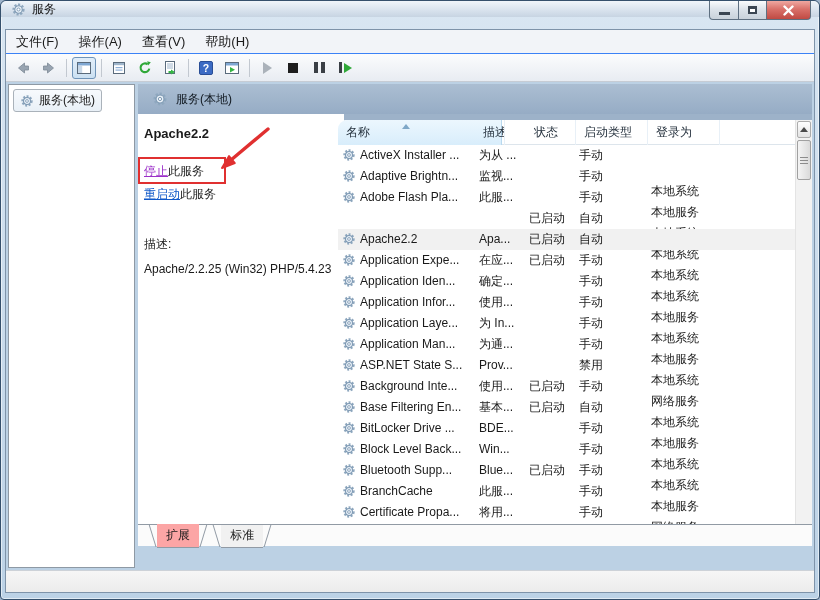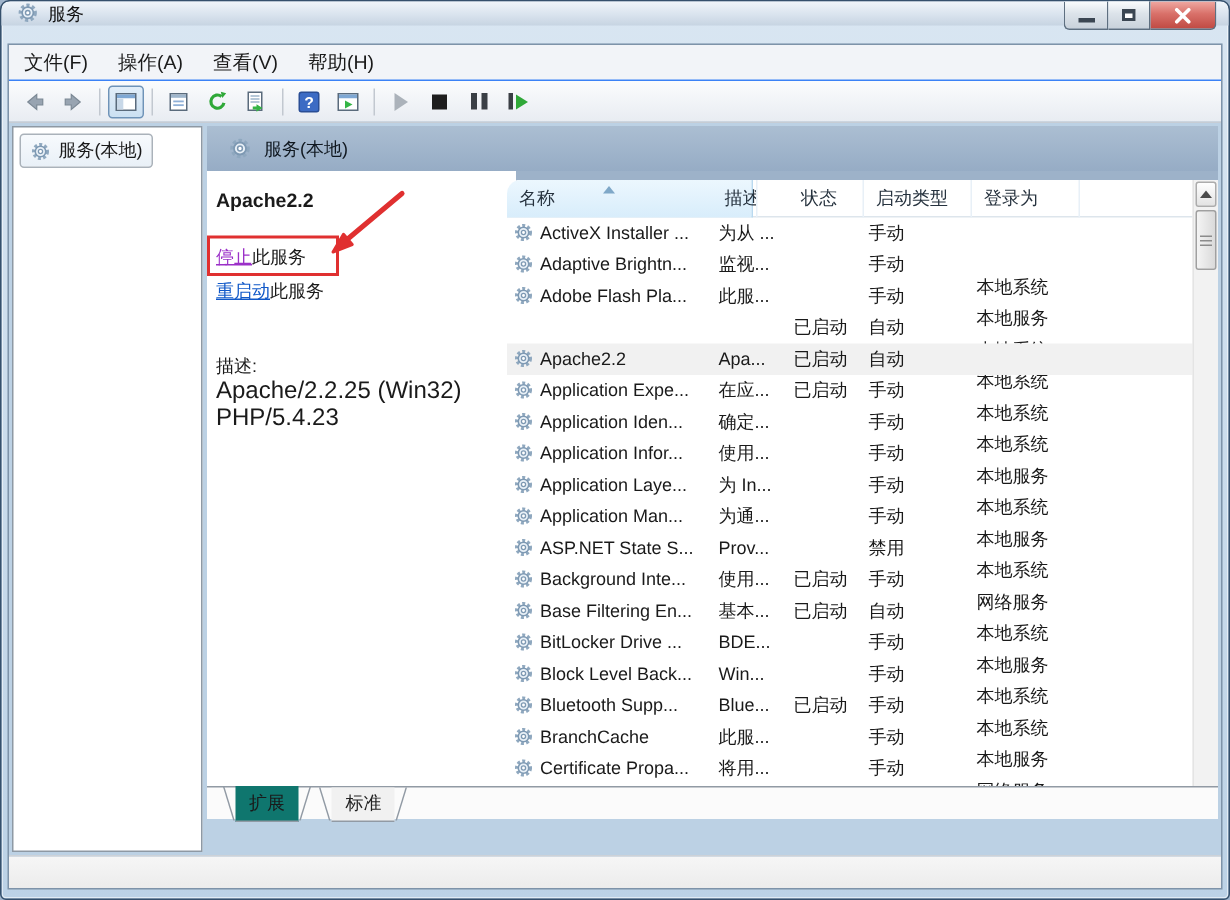--- a/index.html
+++ b/index.html
@@ -8,21 +8,21 @@
     font-family:"Liberation Sans","DejaVu Sans",sans-serif;
     font-size:12px; color:#1a1a1a; background:#9FB4CB; overflow:hidden;
   }
   
   .window{position:absolute;left:0;top:0;width:820px;height:600px;
     background:linear-gradient(#D9E6F2,#BCD2E6);
     border:1px solid #35506C;border-radius:6px 6px 4px 4px;
     box-shadow:inset 0 0 0 1px rgba(255,255,255,.55);}
   .titlebar{position:absolute;left:0;top:0;right:0;height:16px;
     background:linear-gradient(#F0F5FA,#D9E3EE 55%,#C7D4E2);
-    border-radius:6px 6px 0 0;display:flex;align-items:flex-start;}
+    border-radius:6px 6px 0 0;display:flex;align-items:center;}
   .title-icon{margin:0 6px 0 10px;}
   .title-text{font-size:12px;color:#111;}
   .win-btns{position:absolute;top:0;right:8px;display:flex;height:19px;}
   .wbtn{border:1px solid #5E6F80;border-top:none;display:flex;align-items:center;justify-content:center;
     background:linear-gradient(#FAFCFD,#DCE3EA 45%,#C9D2DB);}
   .wbtn.min{width:30px;border-radius:0 0 0 4px;}
   .wbtn.max{width:28px;border-left:none;}
   .wbtn.close{width:44px;border-left:none;border-radius:0 0 4px 0;
     background:linear-gradient(#EFA8A1,#D9716A 45%,#C04A43);}
   .glyph-min{width:11px;height:3px;background:#3B4652;margin-top:6px;}
@@ -60,21 +60,21 @@
   .corner-bg{position:absolute;left:200px;right:0;top:0;height:16px;background:#9DB2C9;}
   
   .task{position:absolute;left:0;top:0;bottom:0;width:206px;background:#fff;padding:0 6px;}
   .svc-title{position:absolute;left:6px;top:12px;font-size:13px;font-weight:bold;}
   .link-line1{position:absolute;left:6px;top:49px;}
   .link-line2{position:absolute;left:6px;top:72px;}
   .lnk{text-decoration:underline;cursor:pointer;}
   .lnk.stop{color:#9B30C8;}
   .lnk.restart-l{color:#1058C8;}
   .desc-label{position:absolute;left:6px;top:122px;}
-  .desc-text{position:absolute;left:6px;top:138px;width:198px;font-size:16px;}
+  .desc-text{position:absolute;left:6px;top:148px;width:198px;font-size:12px;}
   .red-box{position:absolute;left:0px;top:43px;width:88px;height:27px;border:2px solid #E03030;}
   .anno-arrow{position:absolute;left:0;top:0;pointer-events:none;}
   
   .list{position:absolute;left:200px;right:0;top:6px;bottom:0;background:#fff;
     border-top-left-radius:9px;overflow:hidden;}
   .lheader{position:absolute;left:0;right:17px;top:0;height:25px;border-bottom:1px solid #DDE5EC;background:#fff;}
   .hcell{position:absolute;top:0;height:25px;line-height:25px;padding-left:8px;
     border-right:1px solid #E8F0F7;color:#26323E;overflow:hidden;white-space:nowrap;}
   .hcell.name{left:0;width:164px;background:linear-gradient(#ECF7FE,#D8EDFB);border-right:1px solid #B9D9EF;}
   .hcell.desc{left:137px;width:30px;}
@@ -102,21 +102,21 @@
   .tri-down{width:0;height:0;border-left:4px solid transparent;border-right:4px solid transparent;border-top:5px solid #4A4A4A;}
   .sthumb{position:absolute;left:1px;right:1px;top:20px;height:40px;border:1px solid #A0A0A0;border-radius:2px;
     background:linear-gradient(90deg,#F4F4F4,#DADADA);display:flex;align-items:center;justify-content:center;flex-direction:column;gap:2px;}
   .sthumb i{display:block;width:8px;height:1px;background:#8C8C8C;}
   
   .tabs-row{position:absolute;left:0;right:0;bottom:0;height:22px;background:#FBFBFB;border-top:1px solid #919AA4;font-size:12px;}
   .tab{position:relative;display:inline-block;padding:2px 9px 3px;margin-left:19px;vertical-align:top;}
   .tab::before{content:"";position:absolute;left:-5px;top:0;bottom:0;width:1px;background:#919AA4;transform:skewX(17deg);}
   .tab::after{content:"";position:absolute;right:-5px;top:0;bottom:0;width:1px;background:#919AA4;transform:skewX(-17deg);}
   .tab{border-bottom:1px solid #919AA4;}
-  .tab.active{margin-top:-1px;background:#0f766e;z-index:2;padding-top:3px;}
+  .tab.active{margin-top:-1px;background:#fca5a5;z-index:2;padding-top:3px;}
   .tab.inactive{background:#F1F1F1;color:#222;}
   
   .statusbar{height:22px;background:linear-gradient(#F6F6F6,#ECECEC);border-top:1px solid #CDD2D8;}
   .gear{display:inline-block;}
 </style>
 </head>
 <body>
 
 <svg width="0" height="0" style="position:absolute">
   <defs>

